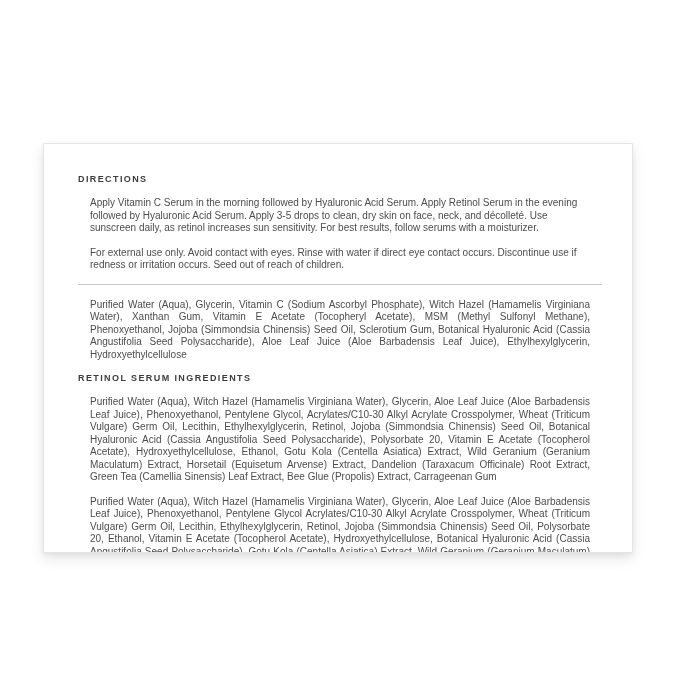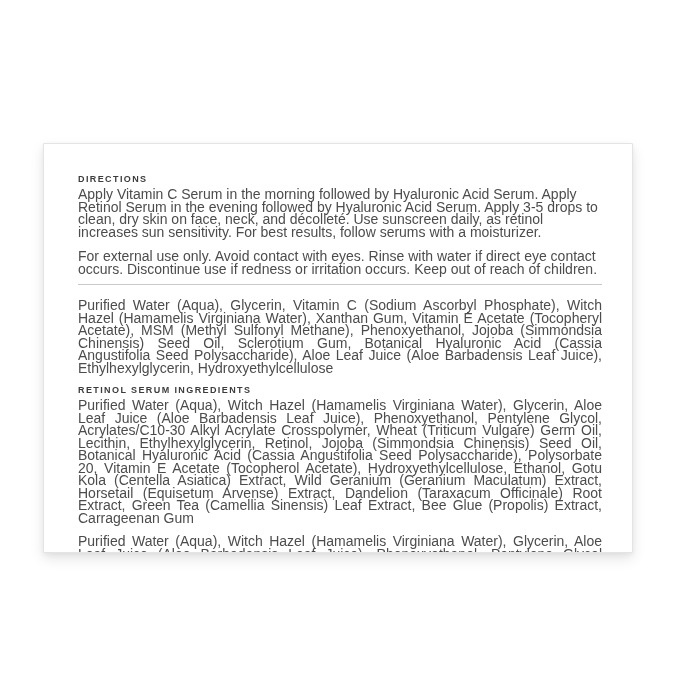--- a/index.html
+++ b/index.html
@@ -36,23 +36,23 @@
     margin: 0 0 3px 0;
     font-family: "Liberation Sans", sans-serif;
     font-size: 9px;
     line-height: 11px;
     font-weight: bold;
     letter-spacing: 1.4px;
     color: #3c3c3c;
     text-transform: uppercase;
   }
   .body-text {
-    margin: 0;
+    margin: 12px;
     font-family: "Liberation Sans", sans-serif;
-    font-size: 14px;
+    font-size: 10px;
     line-height: 12.5px;
     letter-spacing: 0;
     color: #4c4c4c;
   }
   .warning-text {
     margin-top: 12px;
   }
   .divider {
     border: none;
     border-top: 1px solid #c9c9c9;
@@ -68,21 +68,21 @@
 </style>
 </head>
 <body>
 
 <div class="stage">
   <div class="card">
 
     <section>
       <h3 class="sec-heading">DIRECTIONS</h3>
       <p class="body-text">Apply Vitamin C Serum in the morning followed by Hyaluronic Acid Serum. Apply Retinol Serum in the evening followed by Hyaluronic Acid Serum. Apply 3-5 drops to clean, dry skin on face, neck, and décolleté. Use sunscreen daily, as retinol increases sun sensitivity. For best results, follow serums with a moisturizer.</p>
-      <p class="body-text warning-text">For external use only. Avoid contact with eyes. Rinse with water if direct eye contact occurs. Discontinue use if redness or irritation occurs. Keep out of reach of children.</p>
+      <p class="body-text warning-text">For external use only. Avoid contact with eyes. Rinse with water if direct eye contact occurs. Discontinue use if redness or irritation occurs. Seed out of reach of children.</p>
     </section>
 
     <hr class="divider">
 
     <section class="ing-section">
       <p class="body-text">Purified Water (Aqua), Glycerin, Vitamin C (Sodium Ascorbyl Phosphate), Witch Hazel (Hamamelis Virginiana Water), Xanthan Gum, Vitamin E Acetate (Tocopheryl Acetate), MSM (Methyl Sulfonyl Methane), Phenoxyethanol, Jojoba (Simmondsia Chinensis) Seed Oil, Sclerotium Gum, Botanical Hyaluronic Acid (Cassia Angustifolia Seed Polysaccharide), Aloe Leaf Juice (Aloe Barbadensis Leaf Juice), Ethylhexylglycerin, Hydroxyethylcellulose</p>
     </section>
 
     <section class="ing-section">
       <h3 class="sec-heading">RETINOL SERUM INGREDIENTS</h3>

